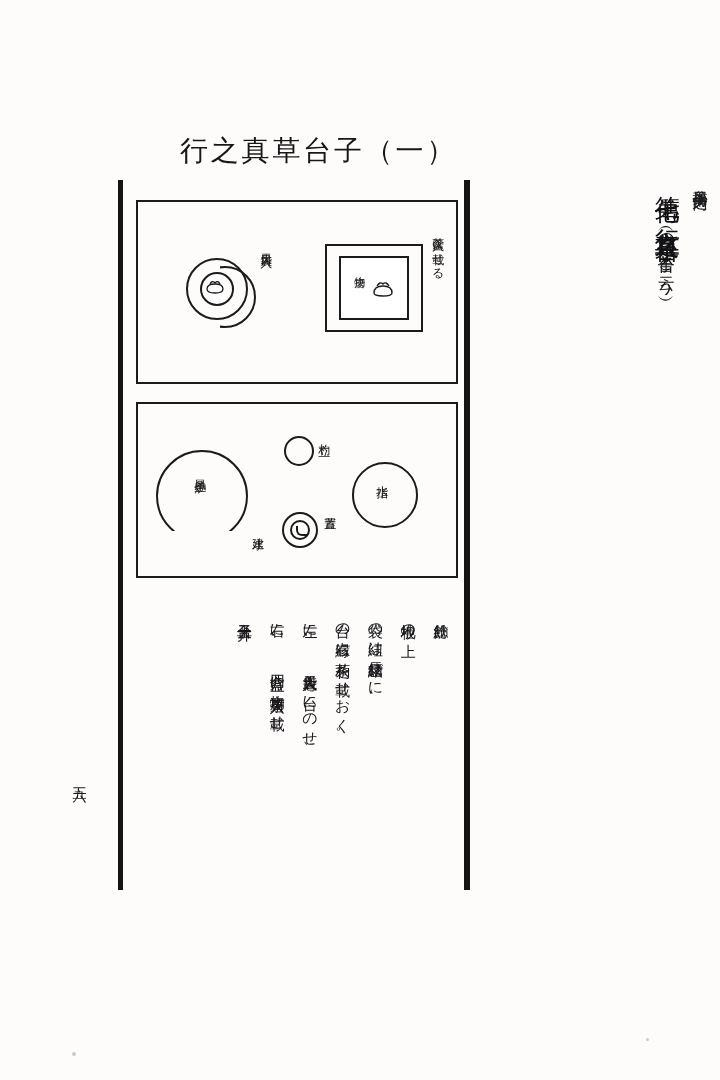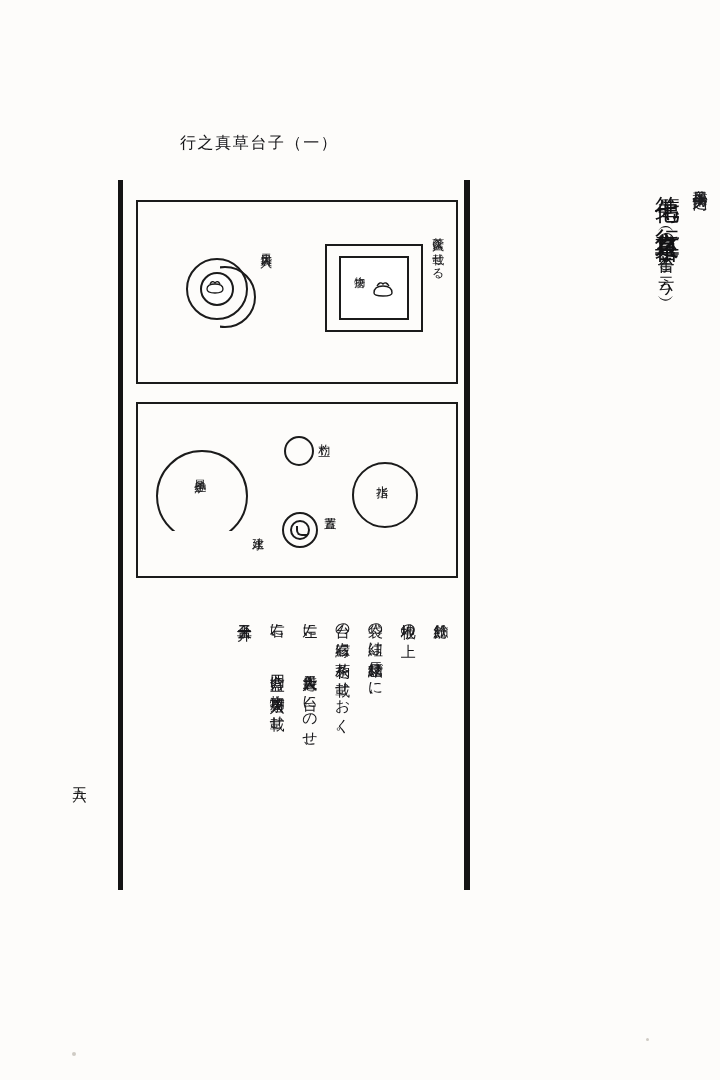--- a/index.html
+++ b/index.html
@@ -29,21 +29,21 @@
     white-space: nowrap;
     line-height: 1.35;
     letter-spacing: 0.06em;
   }
 
   
   #doc-title {
     position: absolute;
     left: 180px;
     top: 132px;
-    font-size: 16px;
+    font-size: 28px;
     letter-spacing: 0.10em;
     font-family: "DejaVu Serif", "Liberation Serif", serif;
     color: #17171a;
   }
 
   
   .right-col {
     position: absolute;
     right: 10px;
     top: 176px;

